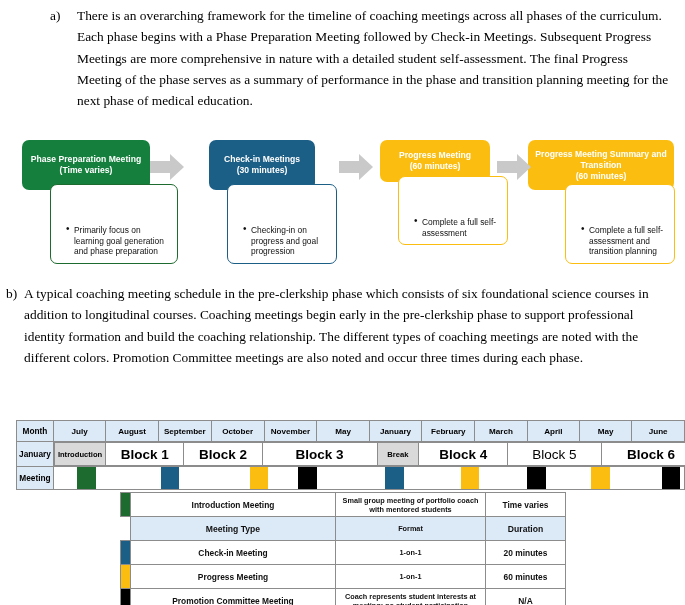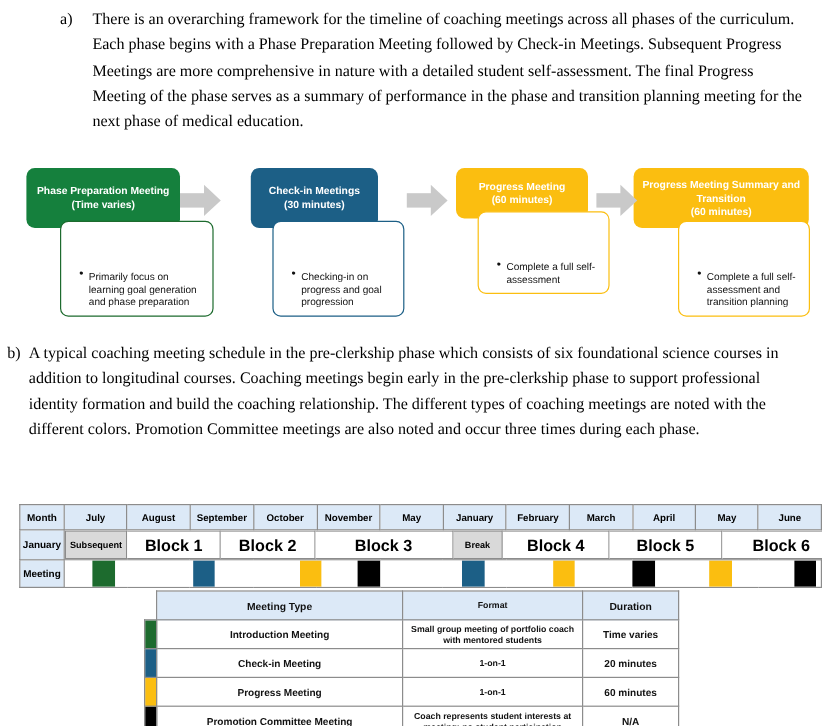--- a/index.html
+++ b/index.html
@@ -211,27 +211,27 @@
         <td class="cal-month" style="width: 52.2px;">February</td>
         <td class="cal-month" style="width: 52.2px;">March</td>
         <td class="cal-month" style="width: 52.2px;">April</td>
         <td class="cal-month" style="width: 52.2px;">May</td>
         <td class="cal-month" style="width: 52.2px;">June</td>
       </tr>
       <tr>
         <td class="cal-rowhead">January</td>
         <td colspan="12" style="padding: 0px; border: none;">
           <div style="display: flex; width: 626.4px; height: 24px;">
-            <div class="cal-course small" style="width: 52.2px; flex: 0 0 52.2px; display: flex; align-items: center; justify-content: center; border-width: 1px; border-style: solid; border-color: rgb(140, 140, 140); box-sizing: border-box; font-weight: bold; font-size: 7.6px; background: rgb(217, 217, 217);">Subsequent</div>
+            <div class="cal-course small" style="width: 52.2px; flex: 0 0 52.2px; display: flex; align-items: center; justify-content: center; border-width: 1px; border-style: solid; border-color: rgb(140, 140, 140); box-sizing: border-box; font-weight: bold; font-size: 7.6px; background: rgb(217, 217, 217);">Introduction</div>
             <div class="cal-course" style="width: 78.3px; flex: 0 0 78.3px; display: flex; align-items: center; justify-content: center; border-right: 1px solid rgb(140, 140, 140); border-top: 1px solid rgb(140, 140, 140); border-bottom: 1px solid rgb(140, 140, 140); box-sizing: border-box; font-weight: bold; font-size: 13.5px; background: rgb(255, 255, 255);">Block 1</div>
             <div class="cal-course" style="width: 78.3px; flex: 0 0 78.3px; display: flex; align-items: center; justify-content: center; border-right: 1px solid rgb(140, 140, 140); border-top: 1px solid rgb(140, 140, 140); border-bottom: 1px solid rgb(140, 140, 140); box-sizing: border-box; font-weight: bold; font-size: 13.5px; background: rgb(255, 255, 255);">Block 2</div>
             <div class="cal-course" style="width: 114.84px; flex: 0 0 114.84px; display: flex; align-items: center; justify-content: center; border-right: 1px solid rgb(140, 140, 140); border-top: 1px solid rgb(140, 140, 140); border-bottom: 1px solid rgb(140, 140, 140); box-sizing: border-box; font-weight: bold; font-size: 13.5px; background: rgb(255, 255, 255);">Block 3</div>
             <div class="cal-course small" style="width: 41.76px; flex: 0 0 41.76px; display: flex; align-items: center; justify-content: center; border-right: 1px solid rgb(140, 140, 140); border-top: 1px solid rgb(140, 140, 140); border-bottom: 1px solid rgb(140, 140, 140); box-sizing: border-box; font-weight: bold; font-size: 7.6px; background: rgb(217, 217, 217); text-align: right;">Break</div>
             <div class="cal-course" style="width: 88.74px; flex: 0 0 88.74px; display: flex; align-items: center; justify-content: center; border-right: 1px solid rgb(140, 140, 140); border-top: 1px solid rgb(140, 140, 140); border-bottom: 1px solid rgb(140, 140, 140); box-sizing: border-box; font-weight: bold; font-size: 13.5px; background: rgb(255, 255, 255);">Block 4</div>
-            <div class="cal-course" style="width: 93.96px; flex: 0 0 93.96px; display: flex; align-items: center; justify-content: center; border-right: 1px solid rgb(140, 140, 140); border-top: 1px solid rgb(140, 140, 140); border-bottom: 1px solid rgb(140, 140, 140); box-sizing: border-box; font-weight: bold; font-size: 13.5px; background: rgb(255, 255, 255);">Block 5</div>
+            <div class="cal-course" style="width: 93.96px; flex: 0 0 93.96px; display: flex; align-items: center; justify-content: center; border-right: 1px solid rgb(140, 140, 140); border-top: 1px solid rgb(140, 140, 140); border-bottom: 1px solid rgb(140, 140, 140); box-sizing: border-box; font-weight: normal; font-size: 13.5px; background: rgb(255, 255, 255);">Block 5</div>
             <div class="cal-course" style="width: 99.18px; flex: 0 0 99.18px; display: flex; align-items: center; justify-content: center; border-right: 1px solid rgb(140, 140, 140); border-top: 1px solid rgb(140, 140, 140); border-bottom: 1px solid rgb(140, 140, 140); box-sizing: border-box; font-weight: bold; font-size: 13.5px; background: rgb(255, 255, 255);">Block 6</div>
           </div>
         </td>
       </tr>
       <tr>
         <td class="cal-rowhead">Meeting</td>
         <td colspan="12" style="padding: 0px; border: 1px solid rgb(140, 140, 140);">
           <div style="display: flex; width: 626.4px; height: 22px; background: rgb(255, 255, 255);">
             <div style="width: 22.7782px; flex: 0 0 22.7782px; height: 22px; background: rgb(255, 255, 255);"></div>
             <div style="width: 19.6721px; flex: 0 0 19.6721px; height: 22px; background: rgb(29, 107, 46);"></div>
@@ -253,32 +253,32 @@
             <div style="width: 18.6367px; flex: 0 0 18.6367px; height: 22px; background: rgb(0, 0, 0);"></div>
           </div>
         </td>
       </tr>
     </tbody>
 </table>
 
 <table id="legend">
   <tbody>
       <tr>
+        <td class="sw" style="background: rgb(29, 107, 46);"></td>
+        <td class="col-type">Introduction Meeting</td>
+        <td class="col-format">Small group meeting of portfolio coach with mentored students</td>
+        <td class="col-dur">Time varies</td>
+      </tr>
+      <tr>
         <td class="sw hdr-spacer"></td>
         <td class="hdr col-type">Meeting Type</td>
         <td class="hdr col-format">Format</td>
         <td class="hdr col-dur">Duration</td>
       </tr>
       <tr>
-        <td class="sw" style="background: rgb(29, 107, 46);"></td>
-        <td class="col-type">Introduction Meeting</td>
-        <td class="col-format">Small group meeting of portfolio coach with mentored students</td>
-        <td class="col-dur">Time varies</td>
-      </tr>
-      <tr>
         <td class="sw" style="background: rgb(28, 95, 134);"></td>
         <td class="col-type">Check-in Meeting</td>
         <td class="col-format">1-on-1</td>
         <td class="col-dur">20 minutes</td>
       </tr>
       <tr>
         <td class="sw" style="background: rgb(251, 190, 16);"></td>
         <td class="col-type">Progress Meeting</td>
         <td class="col-format">1-on-1</td>
         <td class="col-dur">60 minutes</td>

